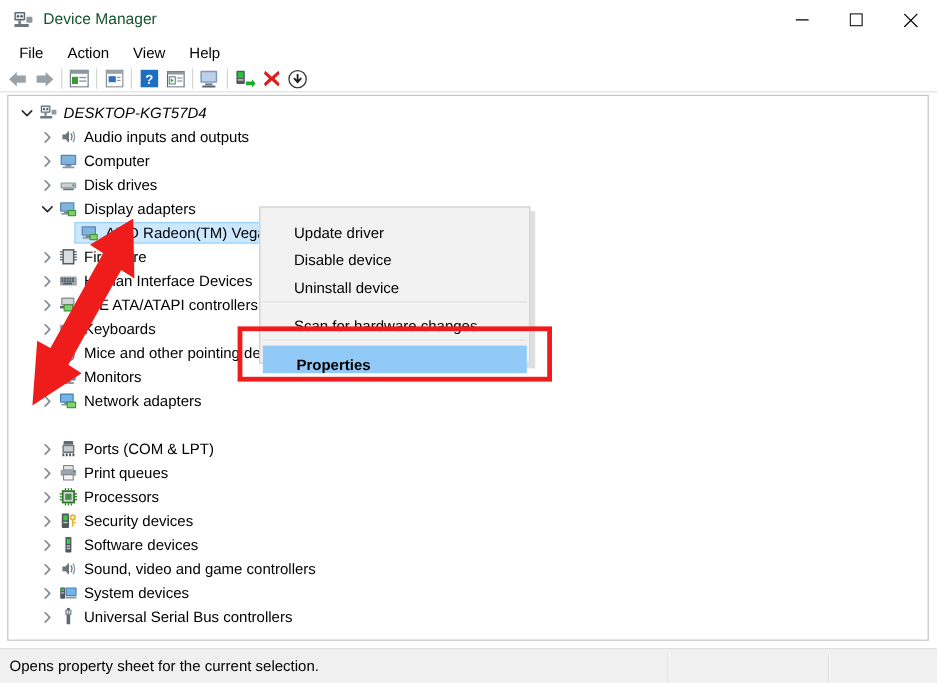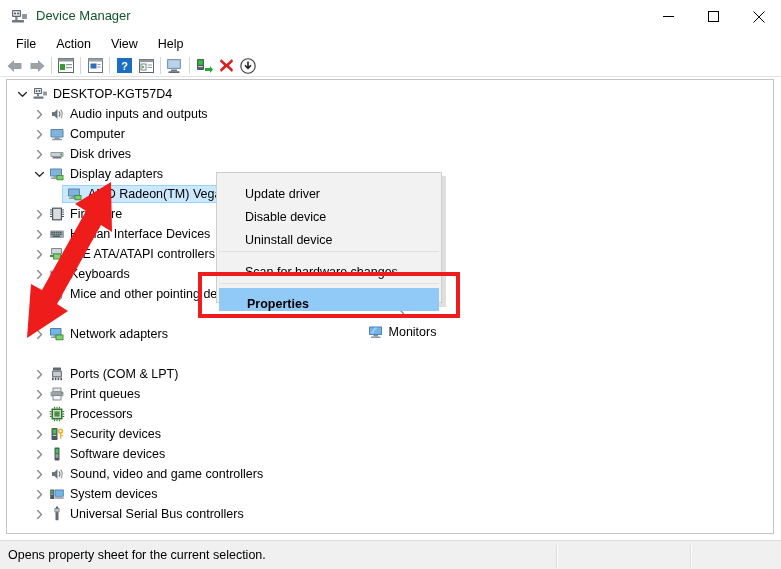--- a/index.html
+++ b/index.html
@@ -185,21 +185,21 @@
         <circle cx="8" cy="8" r="7.2" fill="#fdfdfd" stroke="#3b3b3b" stroke-width="1.1"></circle>
         <path d="M8 3.6 L8 9.6 M5 7.2 L8 10.4 L11 7.2" fill="none" stroke="#1a1a1a" stroke-width="1.5"></path>
       </svg>
     </div>
   </div>
   <div class="tb-rule"></div>
 
   <div class="pane">
     <div class="tree" id="tree">
 
-    <div class="row" style="padding-left: 6px;">
+    <div class="row" style="padding-left: 6px; font-style: italic;">
           <span class="chev">
             <svg width="11" height="11" viewBox="0 0 11 11">
               <path d="M1.6 3.4 L5.5 7.3 L9.4 3.4" fill="none" stroke="#2b2b2b" stroke-width="1.35" stroke-linecap="round" stroke-linejoin="round"></path>
             </svg>
           </span>
           <span class="lblwrap">
             <span class="ticon">
               <svg width="16" height="16" viewBox="0 0 16 16">
                 <rect x="2" y="2" width="8" height="6" rx="0.8" fill="#5e6a72"></rect>
                 <rect x="3" y="3" width="6" height="4" fill="#e6ebee"></rect>
@@ -414,21 +414,21 @@
             <span class="ticon">
               <svg width="16" height="16" viewBox="0 0 16 16">
                 <path d="M8 1.6 C11 1.6 12.8 3.6 12.8 6.6 L12.8 9.6 C12.8 12.6 11 14.4 8 14.4 C5 14.4 3.2 12.6 3.2 9.6 L3.2 6.6 C3.2 3.6 5 1.6 8 1.6 Z" fill="#c5cbcf" stroke="#5e6a72" stroke-width="0.9"></path>
                 <line x1="8" y1="2" x2="8" y2="6.6" stroke="#5e6a72" stroke-width="0.9"></line>
                 <line x1="3.3" y1="6.6" x2="12.7" y2="6.6" stroke="#5e6a72" stroke-width="0.9"></line>
               </svg>
             </span>
             <span class="label">Mice and other pointing devices</span>
           </span>
         </div>
-        <div class="row" style="padding-left: 23px; flex-direction: column;">
+        <div class="row" style="padding-left: 23px;">
           <span class="chev">
             <svg width="11" height="11" viewBox="0 0 11 11">
               <path d="M3.6 1.6 L7.5 5.5 L3.6 9.4" fill="none" stroke="#828a90" stroke-width="1.35" stroke-linecap="round" stroke-linejoin="round"></path>
             </svg>
           </span>
           <span class="lblwrap">
             <span class="ticon">
               <svg width="16" height="16" viewBox="0 0 16 16">
                 <rect x="1" y="2.5" width="13" height="8.6" rx="0.8" fill="#4a7fb5"></rect>
                 <path d="M2 3.5 L13 3.5 L13 10.1 L2 10.1 Z" fill="#6fb3e8"></path>

